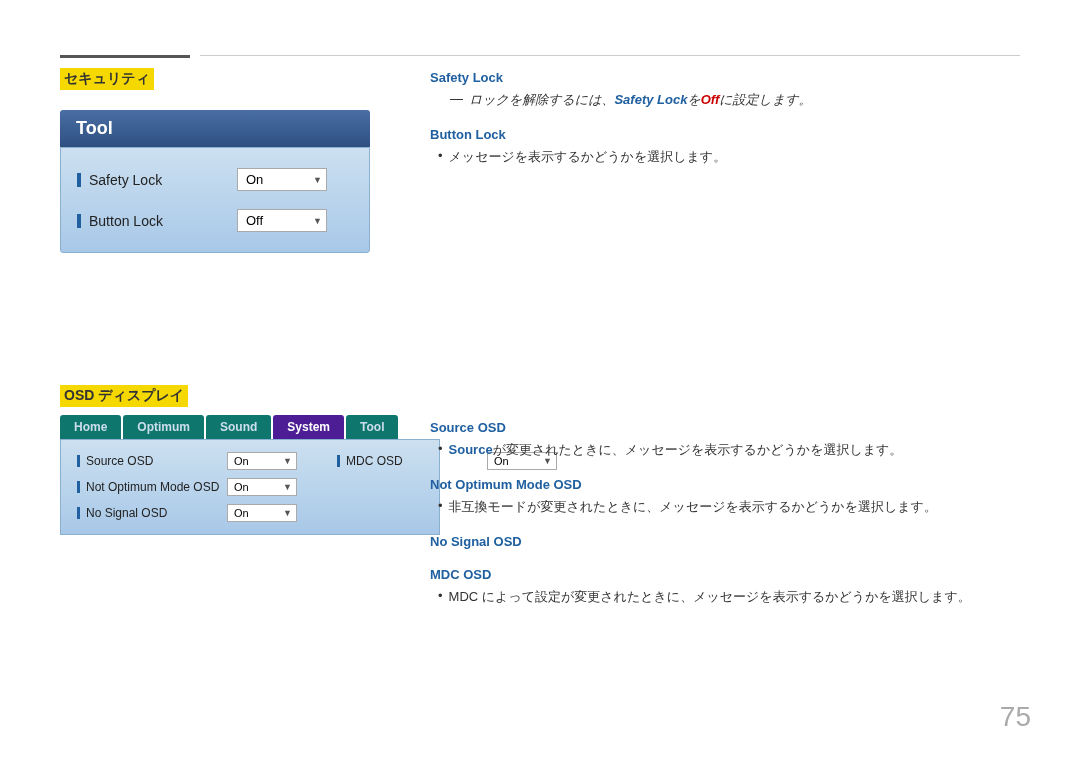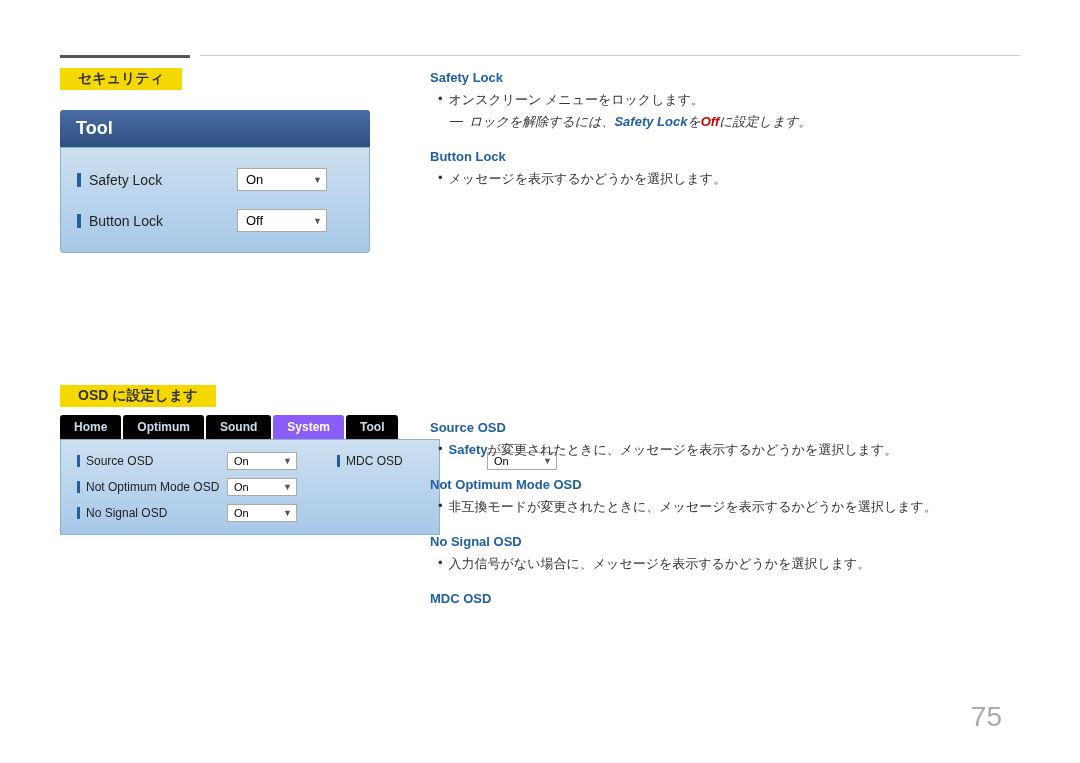--- a/index.html
+++ b/index.html
@@ -9,21 +9,21 @@
       background: #ffffff;
       font-family: 'Meiryo', 'MS Gothic', sans-serif;
       font-size: 13px;
       color: #333;
       position: relative;
       overflow: hidden;
     }
 
     .section-title-yellow {
       background: #f5d800;
-      padding: 2px 18px;
+      padding: 2px 4px;
       font-size: 14px;
       font-weight: bold;
       color: #333;
       display: inline-block;
     }
 
     
     .tool-panel {
       position: absolute;
       top: 70px;
@@ -174,28 +174,28 @@
       align-items: flex-end;
       margin-bottom: 0;
     }
 
     .osd-tab {
       padding: 5px 14px;
       font-size: 12px;
       font-weight: bold;
       cursor: pointer;
       border: none;
-      background: #000000;
+      background: #0f766e;
       color: #cde;
       margin-right: 2px;
       border-radius: 3px 3px 0 0;
     }
 
     .osd-tab.active {
-      background: #8b5cf6;
+      background: #4c1d95;
       color: #fff;
     }
 
     .osd-panel-body {
       background: linear-gradient(to bottom, #cce0f0, #a8c8e8);
       border: 1px solid #8ab0d0;
       padding: 12px 16px;
     }
 
     .osd-row {
@@ -301,38 +301,35 @@
         </div>
       </div>
     </div>
   </div>
 </div>
 
 <div class="description-panel">
 
   <div class="desc-section">
     <div class="desc-title">Safety Lock</div>
-    <div class="desc-bullet">
-      <span>オンスクリーン メニューをロックします。</span>
-    </div>
     <div class="desc-sub">
       <span>ロックを解除するには、<span class="highlight-blue">Safety Lock</span>を<span class="highlight-red">Off</span>に設定します。</span>
     </div>
   </div>
 
   <div class="desc-section">
     <div class="desc-title">Button Lock</div>
     <div class="desc-bullet">
       <span>メッセージを表示するかどうかを選択します。</span>
     </div>
   </div>
 </div>
 
 <div style="position:absolute;top:385px;left:60px;">
-  <span class="section-title-yellow">OSD に設定します</span>
+  <span class="section-title-yellow">OSD ディスプレイ</span>
 </div>
 
 <div class="osd-section" style="top:405px;">
 
   <div class="osd-nav" style="margin-top:10px;">
     <div class="osd-tab">Home</div>
     <div class="osd-tab">Optimum</div>
     <div class="osd-tab">Sound</div>
     <div class="osd-tab active">System</div>
     <div class="osd-tab">Tool</div>
@@ -387,36 +384,36 @@
       </div>
     </div>
   </div>
 </div>
 
 <div class="osd-description-panel" style="top:420px;">
 
   <div class="desc-section">
     <div class="desc-title">Source OSD</div>
     <div class="desc-bullet">
-      <span><span class="highlight-blue">Safety</span>が変更されたときに、メッセージを表示するかどうかを選択します。</span>
+      <span><span class="highlight-blue">Source</span>が変更されたときに、メッセージを表示するかどうかを選択します。</span>
     </div>
   </div>
 
   <div class="desc-section">
     <div class="desc-title">Not Optimum Mode OSD</div>
     <div class="desc-bullet">
       <span>非互換モードが変更されたときに、メッセージを表示するかどうかを選択します。</span>
     </div>
   </div>
 
   <div class="desc-section">
     <div class="desc-title">No Signal OSD</div>
+  </div>
+
+  <div class="desc-section">
+    <div class="desc-title">MDC OSD</div>
     <div class="desc-bullet">
-      <span>入力信号がない場合に、メッセージを表示するかどうかを選択します。</span>
-    </div>
-  </div>
-
-  <div class="desc-section">
-    <div class="desc-title">MDC OSD</div>
-  </div>
-</div>
-
-<div style="position:absolute;bottom:30px;right:78px;font-size:28px;color:#aaa;font-weight:300;">75</div>
+      <span>MDC によって設定が変更されたときに、メッセージを表示するかどうかを選択します。</span>
+    </div>
+  </div>
+</div>
+
+<div style="position:absolute;bottom:30px;right:49px;font-size:28px;color:#aaa;font-weight:300;">75</div>
 
 </body></html>

